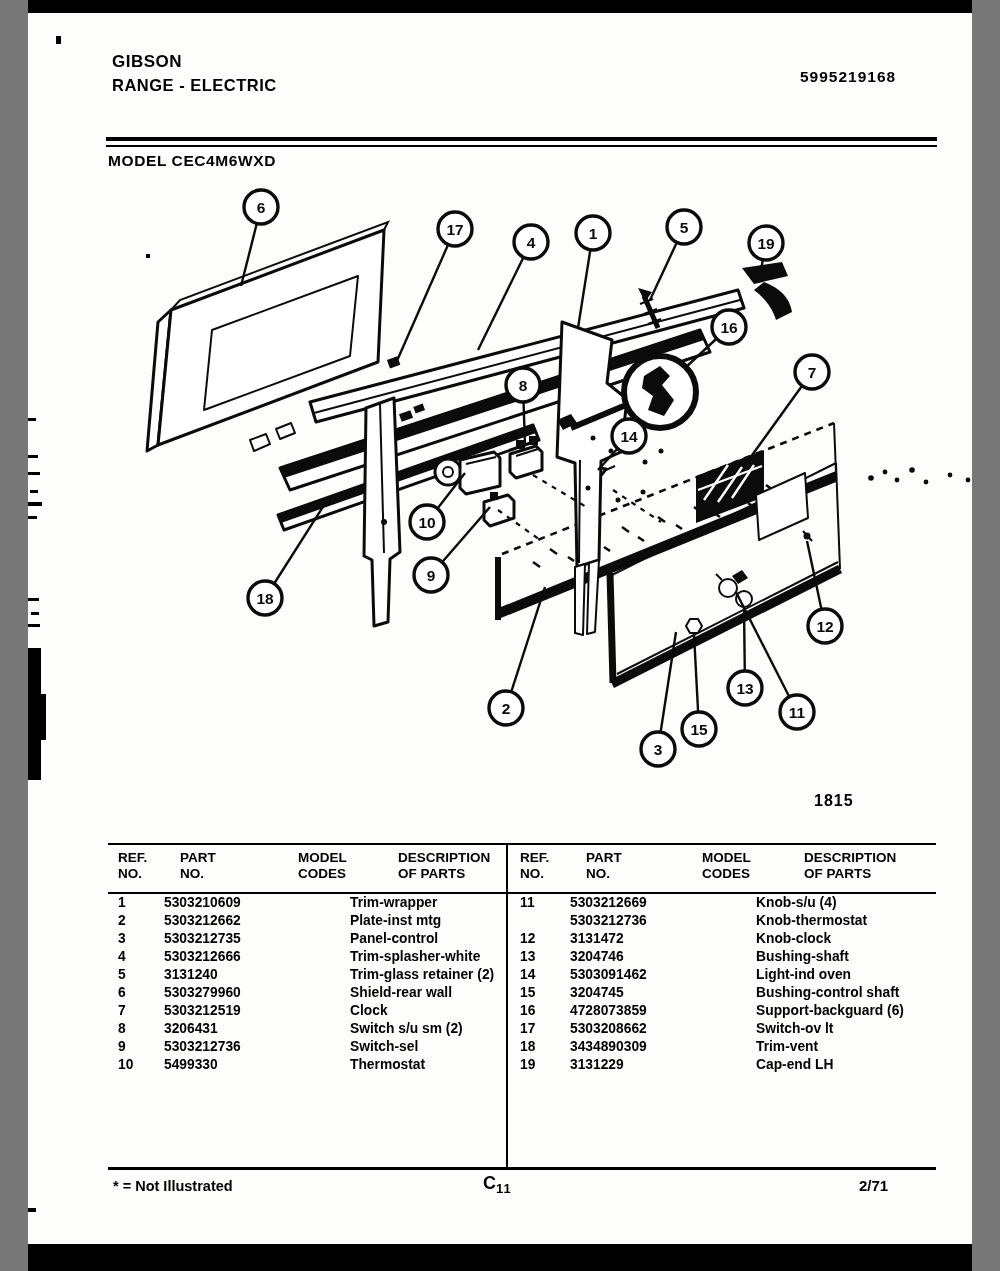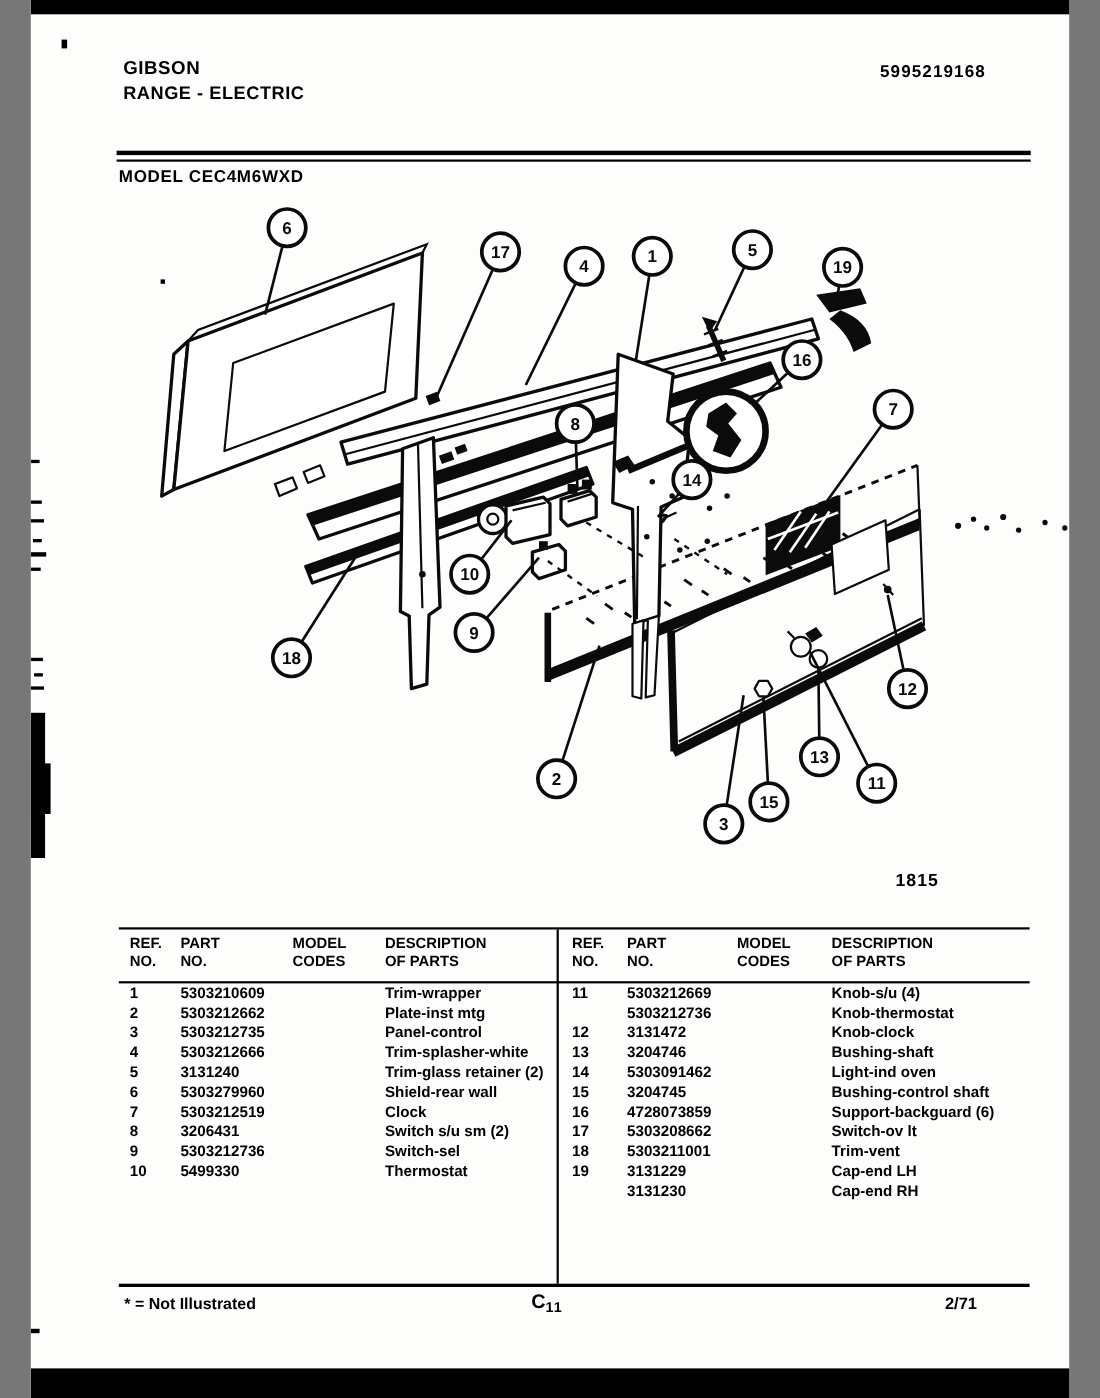--- a/index.html
+++ b/index.html
@@ -9,21 +9,21 @@
   .bar{position:absolute;background:#000;}
   .bar-top{left:0;top:0;width:1000px;height:13px;}
   .bar-right{left:969px;top:0;width:31px;height:1271px;}
   .bar-bottom{left:0;top:1244px;width:1000px;height:27px;}
   .art{position:absolute;background:#000;}
   
   .brand1{position:absolute;left:84px;top:52px;font-weight:bold;font-size:17px;letter-spacing:.5px;}
   .brand2{position:absolute;left:84px;top:76px;font-weight:bold;font-size:16.5px;letter-spacing:.5px;}
   .catalog-title{position:absolute;left:0;top:64px;width:100%;text-align:center;
                  font-weight:bold;font-size:16.5px;letter-spacing:.8px;}
-  .pubno{position:absolute;left:772px;top:57px;font-weight:bold;font-size:15.5px;letter-spacing:1px;}
+  .pubno{position:absolute;left:772px;top:68px;font-weight:bold;font-size:15.5px;letter-spacing:1px;}
   .rule-double{position:absolute;left:78px;top:137px;width:831px;height:4px;
                border-top:4px solid #000;border-bottom:2.5px solid #000;}
   .model-line{position:absolute;left:80px;top:152px;font-weight:bold;font-size:15.5px;letter-spacing:.6px;}
   
   .diagram-svg{position:absolute;left:0;top:170px;}
   .fig-num{position:absolute;left:786px;top:792px;font-weight:bold;font-size:16px;letter-spacing:1px;}
   .sk{fill:#fff;stroke:#0b0b0b;stroke-width:3;stroke-linejoin:round;}
   .sk2{fill:#fff;stroke:#0b0b0b;stroke-width:2;stroke-linejoin:round;}
   .blk{fill:#0b0b0b;stroke:none;}
   .ln{stroke:#0b0b0b;stroke-width:3;fill:none;}
@@ -37,21 +37,21 @@
   
   .ptable{position:absolute;left:80px;top:843px;width:828px;height:322px;
           border-top:2.5px solid #000;border-bottom:3px solid #000;display:flex;}
   .half{position:relative;box-sizing:border-box;}
   .half.left{width:398px;}
   .half.right{flex:1;border-left:2.5px solid #000;}
   .head-underline{position:absolute;left:0;right:0;top:47px;border-top:2.5px solid #000;}
   .thead,.trow{display:grid;font-weight:bold;}
   .half.left .thead,.half.left .trow{grid-template-columns:46px 102px 84px 1fr;padding-left:10px;}
   .half.right .thead,.half.right .trow{grid-template-columns:50px 100px 86px 1fr;padding-left:12px;}
-  .thead{padding-top:5px;font-size:13.5px;line-height:16px;}
+  .thead{padding-top:5px;font-size:13.5px;line-height:16px;gap:16px;}
   .rows{margin-top:12px;}
   .trow{font-size:13.8px;line-height:18px;}
   .cell{padding-right:4px;}
   
   .foot-note{position:absolute;left:85px;top:1178px;font-weight:bold;font-size:14.5px;}
   .foot-code{position:absolute;left:455px;top:1173px;font-weight:bold;font-size:18px;}
   .foot-code .sub{font-size:13px;position:relative;top:4px;letter-spacing:1px;}
   .foot-date{position:absolute;left:831px;top:1177px;font-weight:bold;font-size:15px;}
 </style>
 </head>
@@ -505,35 +505,29 @@
             <div class="cell">Support-backguard (6)</div>
           </div>
           <div class="trow">
             <div class="cell">17</div>
             <div class="cell">5303208662</div>
             <div class="cell"></div>
             <div class="cell">Switch-ov lt</div>
           </div>
           <div class="trow">
             <div class="cell">18</div>
-            <div class="cell">5303211001</div>
+            <div class="cell">3434890309</div>
             <div class="cell"></div>
             <div class="cell">Trim-vent</div>
           </div>
           <div class="trow">
             <div class="cell">19</div>
             <div class="cell">3131229</div>
             <div class="cell"></div>
             <div class="cell">Cap-end LH</div>
-          </div>
-          <div class="trow">
-            <div class="cell"></div>
-            <div class="cell">3131230</div>
-            <div class="cell"></div>
-            <div class="cell">Cap-end RH</div>
           </div>
         </div>
     </div>
   </div>
 
   <div class="foot-note">* = Not Illustrated</div>
   <div class="foot-code"><span>C</span><span class="sub">11</span></div>
   <div class="foot-date">2/71</div>
 
 </div>

